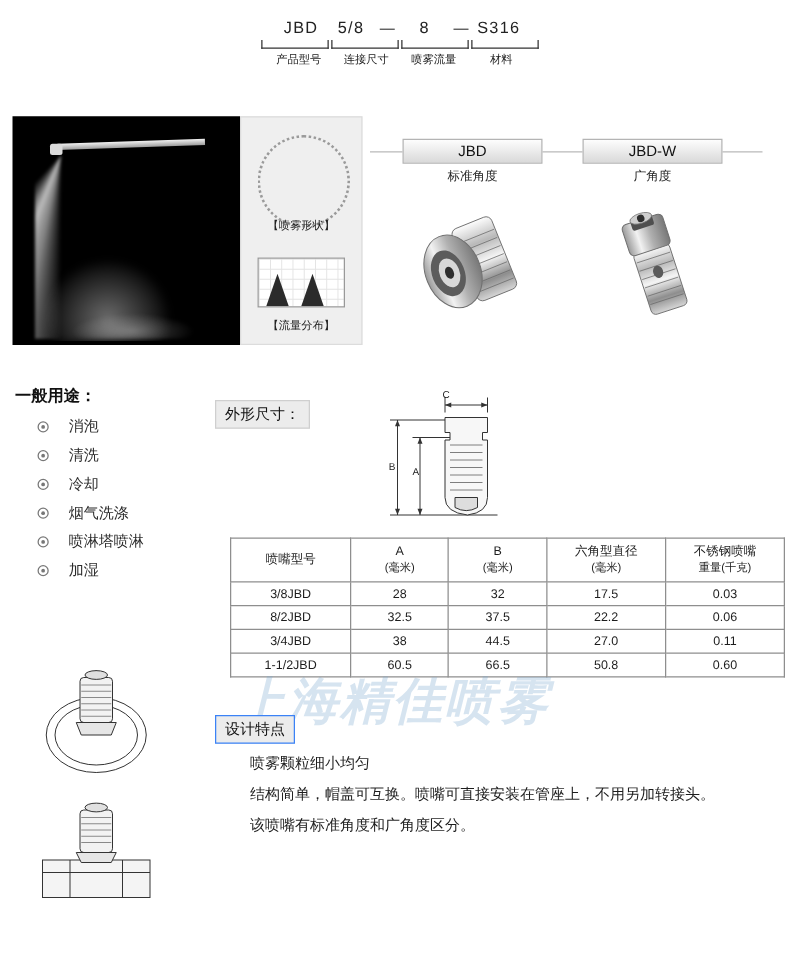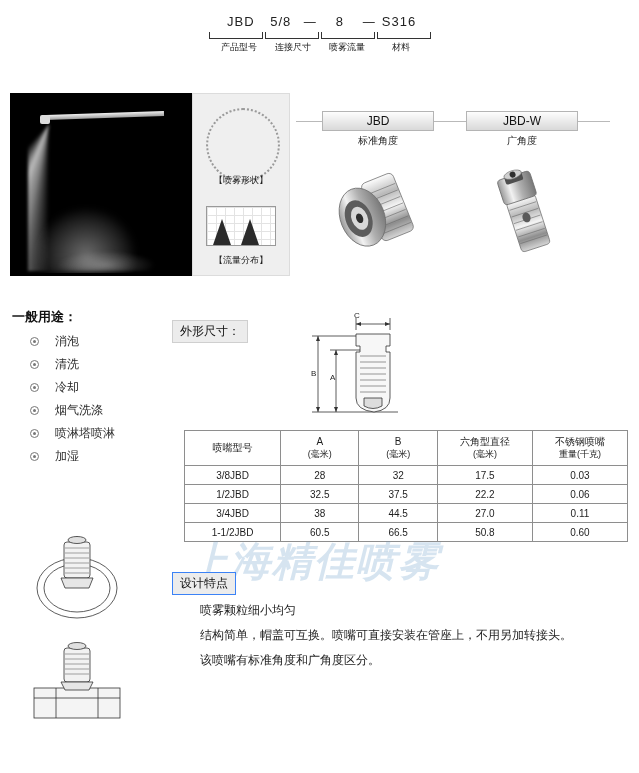--- a/index.html
+++ b/index.html
@@ -519,21 +519,21 @@
   </thead>
   <tbody>
     <tr>
       <td>3/8JBD</td>
       <td>28</td>
       <td>32</td>
       <td>17.5</td>
       <td>0.03</td>
     </tr>
     <tr>
-      <td>1/2JBD</td>
+      <td>8/2JBD</td>
       <td>32.5</td>
       <td>37.5</td>
       <td>22.2</td>
       <td>0.06</td>
     </tr>
     <tr>
       <td>3/4JBD</td>
       <td>38</td>
       <td>44.5</td>
       <td>27.0</td>

